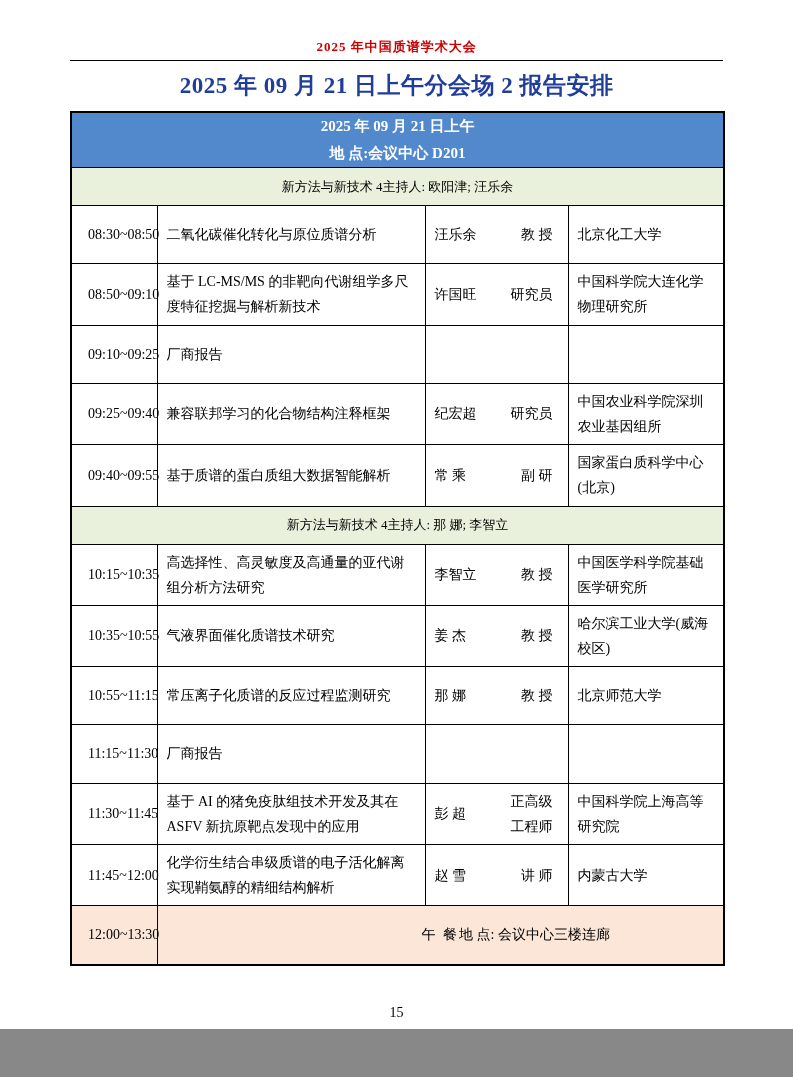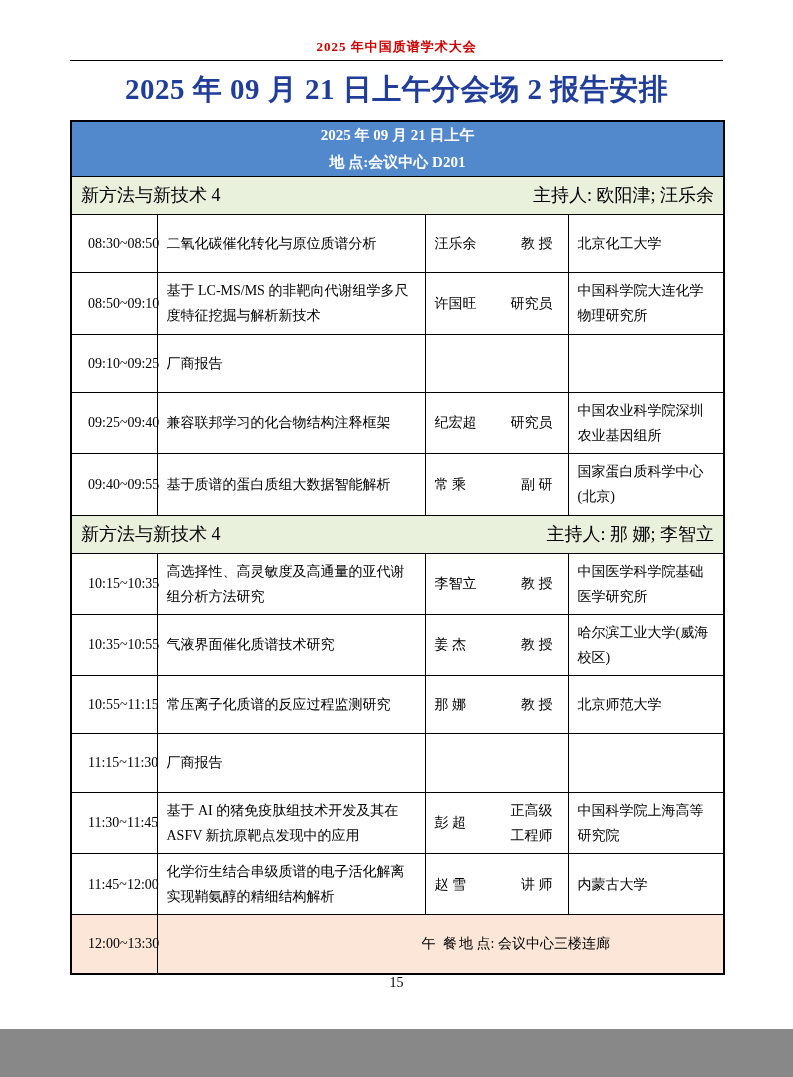--- a/index.html
+++ b/index.html
@@ -23,21 +23,21 @@
     font-size: 13px;
     letter-spacing: 1px;
     padding-bottom: 4px;
   }
   .doc-header-rule { border-bottom: 1.6px solid #000; }
 
   .doc-title {
     text-align: center;
     color: var(--title-color, #1f3d99);
     font-weight: bold;
-    font-size: 29px;
+    font-size: 23px;
     margin: 9px 0 10px 0;
     letter-spacing: 0.5px;
   }
 
   table.schedule {
     width: 653px;
     border-collapse: collapse;
     border: 2px solid #000;
     table-layout: fixed;
   }
@@ -56,22 +56,22 @@
   }
   .bar-flex {
     display: flex; justify-content: space-between; align-items: center;
     padding: 0 9px;
     color: #fff; font-weight: bold; font-size: 15px; flex-direction: column;
   }
 
   
   tr.section-row td { background: var(--section-bg, #e9f0dc); height: 38px; }
   .cell-flex {
-    display: flex; justify-content: space-between; align-items: center;
-    padding: 0 9px; font-size: 18px;
+    display: flex; justify-content: center; align-items: center;
+    padding: 0 9px; font-size: 13px;
   }
 
   
   td.c-time { text-align: center; font-size: 13px; height: 43px; padding: 16px; }
   td.c-title { padding: 5px 9px; }
   td.c-spk { padding: 5px 0; }
   .spk-flex {
     display: flex; justify-content: space-between; align-items: center;
     padding: 0 15px 0 9px;
   }
@@ -82,21 +82,21 @@
   tr.break-row td { background: var(--break-bg, #fbe6d7); }
   tr.break-row td.c-time { height: 34px; }
   .break-flex { display: flex; align-items: center; padding: 0 9px; }
   .break-spacer { flex: 1; }
   .break-label { flex: 0 0 auto; letter-spacing: 2px; }
   .break-location { flex: 1; }
 
   .page-number {
     position: absolute;
     left: 0; right: 0;
-    top: 975px;
+    top: 1005px;
     text-align: center;
     font-size: 14px;
   }
 </style>
 </head>
 <body>
 
 <div class="page" style="--banner-red: #cc0000; --title-color: #1f3d99; --header-bar-bg: #5289cd; --section-bg: #e9f0dc; --break-bg: #fbe6d7;">
   <div class="content">
 

